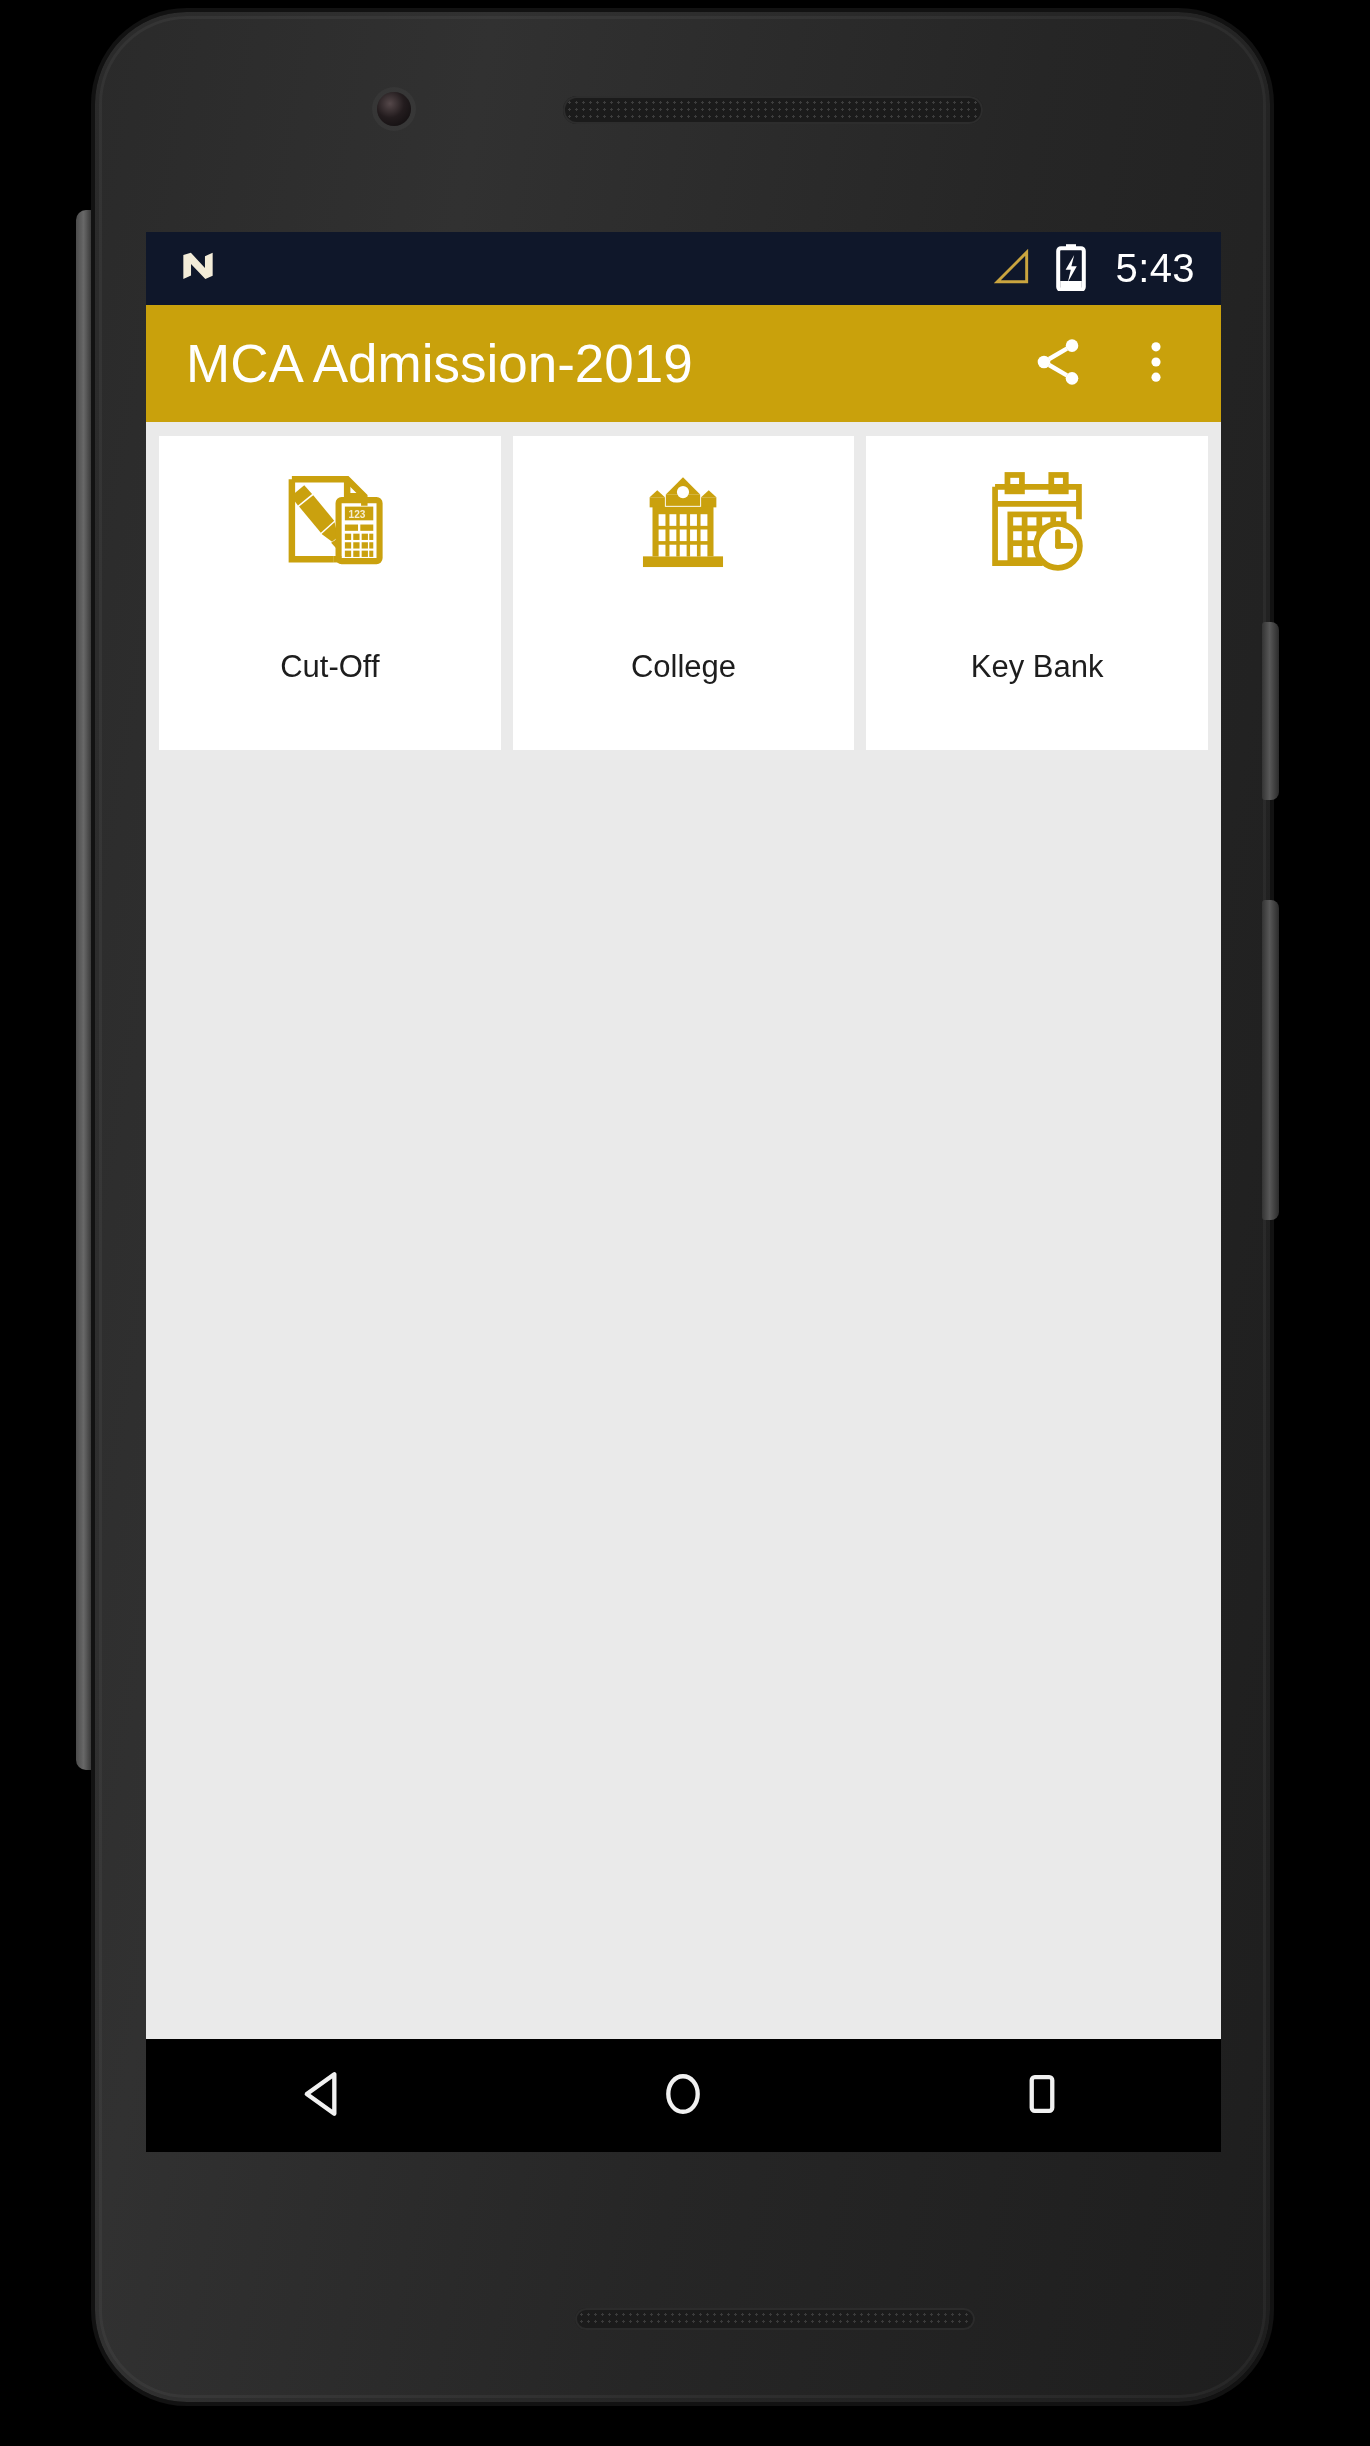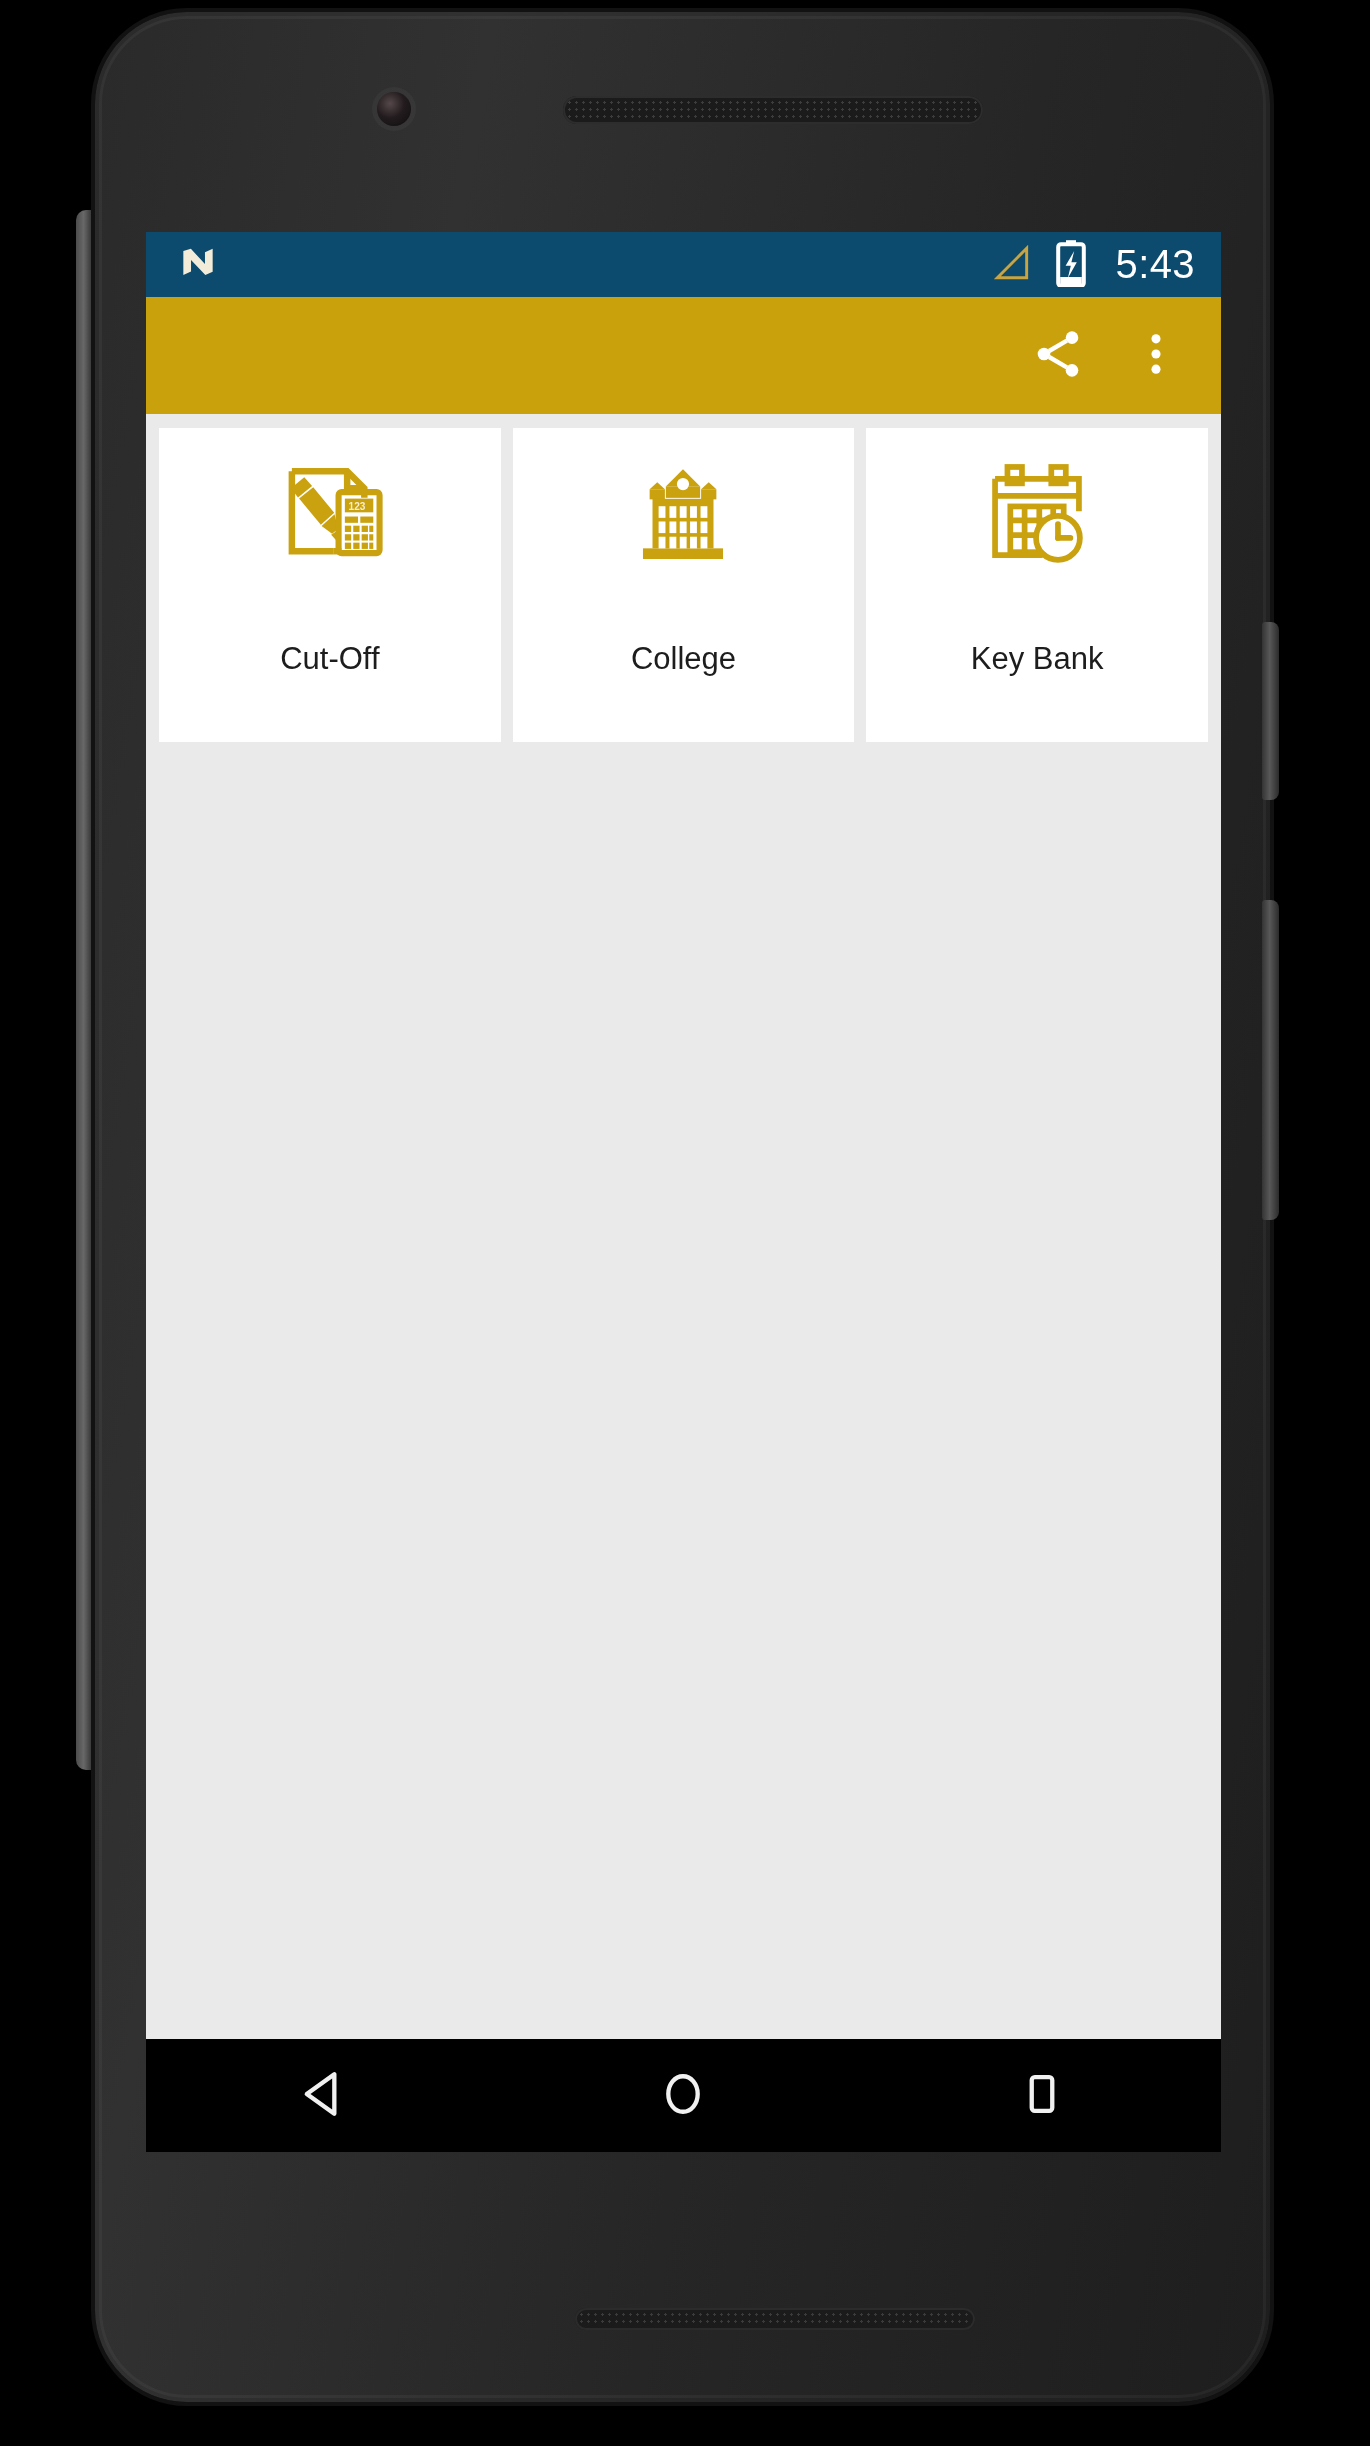--- a/index.html
+++ b/index.html
@@ -103,22 +103,22 @@
     left: 146px;
     top: 232px;
     width: 1075px;
     height: 1920px;
     background: #eaeaea;
     overflow: hidden;
   }
 
   
   #status-bar{
-    height:65px;
-    background:#0c4a6e;
+    height:73px;
+    background:#0f172a;
     display:flex;
     align-items:center;
     padding:0 26px 0 30px;
     box-sizing:border-box;
   }
   #status-left{ display:flex; align-items:center; }
   #status-spacer{ flex:1 1 auto; }
   #status-right{ display:flex; align-items:center; gap:20px; }
   .sb-icon{ display:block; }
   #status-time{
@@ -251,20 +251,21 @@
           <rect x="1.6" y="2.6" width="12.8" height="20.8" rx="1.4" fill="none" stroke="#ffffff" stroke-width="2"></rect>
           <rect x="2.6" y="19" width="10.8" height="3.5" fill="#ffffff"></rect>
           <polygon points="9.6,6 5.3,13.4 7.9,13.4 6.4,19.6 10.9,11.6 8.2,11.6" fill="#ffffff"></polygon>
         </svg>
       </span>
       <span id="status-time">5:43</span>
     </div>
   </div>
 
   <div id="app-bar">
+    <div id="app-title">MCA Admission-2019</div>
     <div id="app-bar-spacer"></div>
     <div id="app-actions">
       <div class="appbar-btn">
         <span>
           <svg width="56" height="56" viewBox="0 0 24 24">
             <circle cx="18" cy="5" r="2.7" fill="#ffffff"></circle>
             <circle cx="18" cy="19" r="2.7" fill="#ffffff"></circle>
             <circle cx="6" cy="12" r="2.7" fill="#ffffff"></circle>
             <line x1="8.2" y1="10.7" x2="15.8" y2="6.3" stroke="#ffffff" stroke-width="1.9"></line>
             <line x1="8.2" y1="13.3" x2="15.8" y2="17.7" stroke="#ffffff" stroke-width="1.9"></line>

